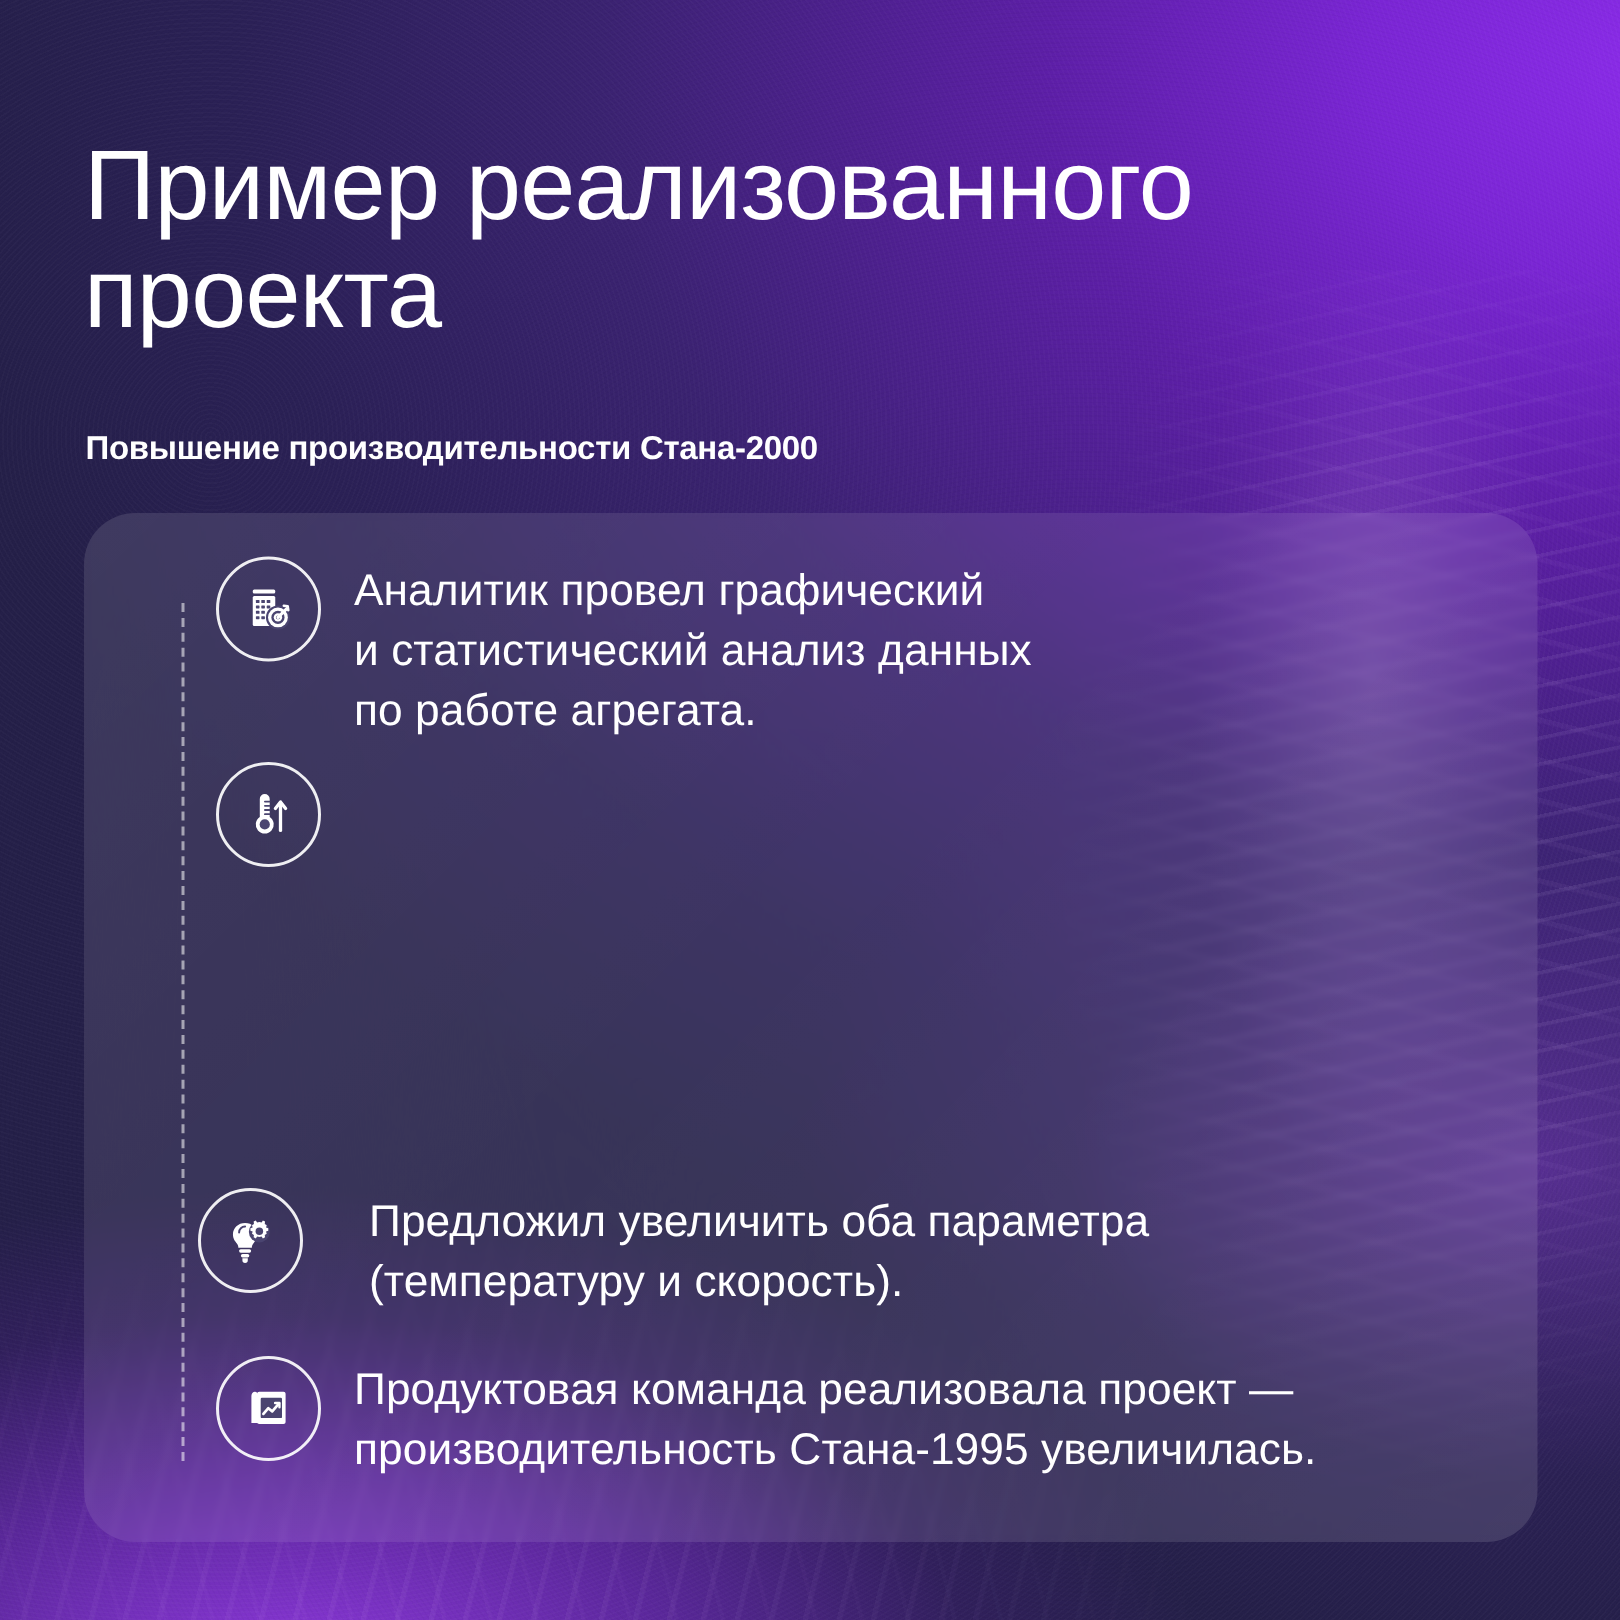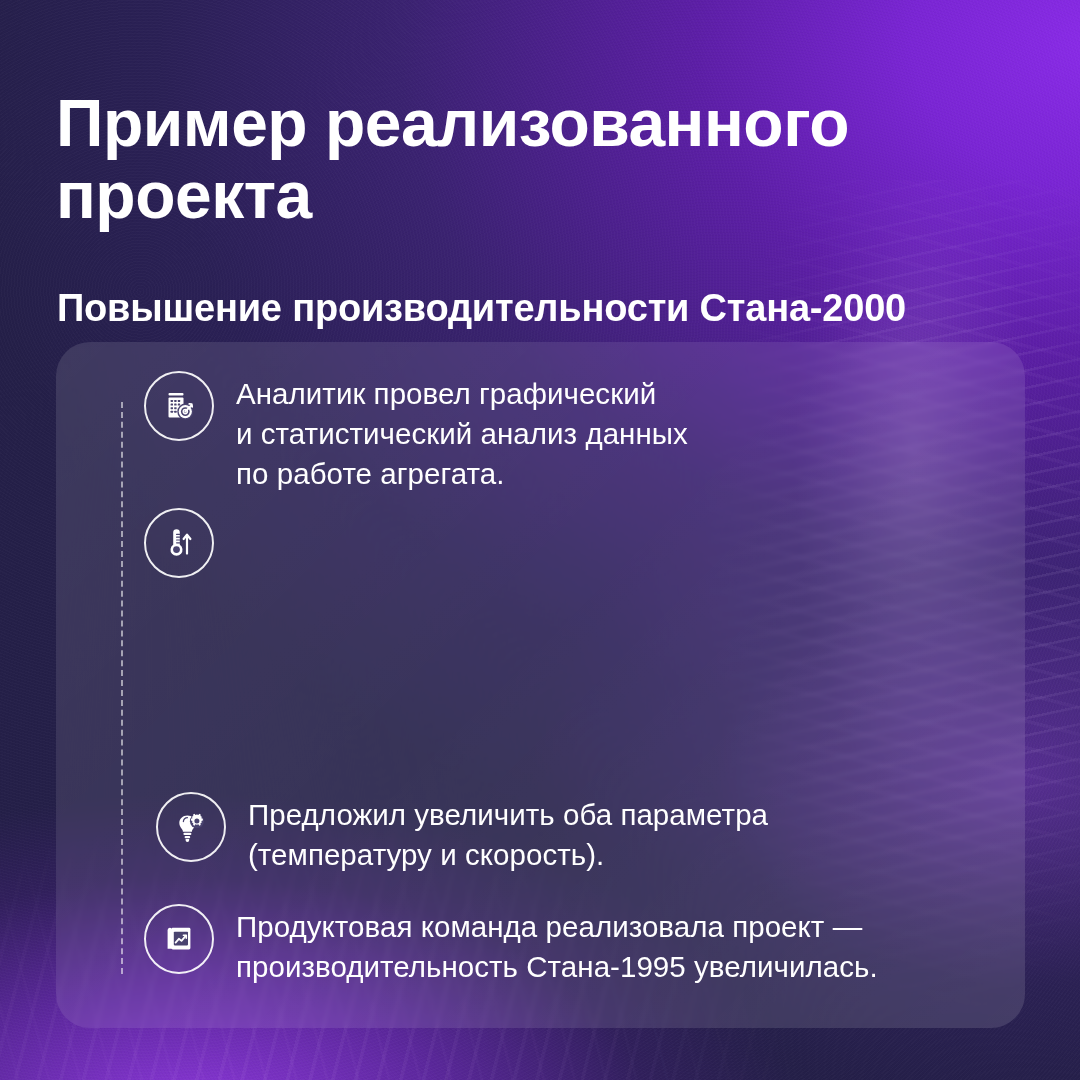--- a/index.html
+++ b/index.html
@@ -49,26 +49,26 @@
   .bg-noise{
     position:absolute;inset:0;opacity:.20;pointer-events:none;
     background-image:
       repeating-radial-gradient(circle at 13% 27%, rgba(255,255,255,.09) 0 1px, rgba(0,0,0,0) 1px 3px),
       repeating-radial-gradient(circle at 67% 71%, rgba(0,0,0,.10) 0 1px, rgba(0,0,0,0) 1px 3px),
       repeating-linear-gradient(27deg, rgba(255,255,255,.035) 0 1px, rgba(0,0,0,0) 1px 2px);
   }
   
   .title{
     position:absolute;left:56px;top:44px;width:950px;
-    color:#fff;font-size:66px;font-weight:700;line-height:1.09;
+    color:#fff;font-size:66px;font-weight:400;line-height:1.09;
     letter-spacing:-.5px;
   }
   .subtitle{
-    position:absolute;left:57px;top:254px;width:980px;
-    color:#fff;font-size:38px;font-weight:700;line-height:1.2;
+    position:absolute;left:57px;top:268px;width:980px;
+    color:#fff;font-size:22px;font-weight:700;line-height:1.2;
     letter-spacing:-.2px;white-space:nowrap;
   }
   
   .card{
     position:absolute;left:56px;top:342px;width:969px;height:686px;
     border-radius:34px;
     background:linear-gradient(135deg, rgba(255,255,255,.115) 0%, rgba(255,255,255,.085) 45%, rgba(255,255,255,.125) 100%);
     backdrop-filter:blur(2px);
     overflow:hidden;
   }
@@ -87,21 +87,21 @@
   }
   .icon-wrap svg{width:34px;height:34px;display:block;}
   .item-text{
     color:#fff;font-size:29.5px;line-height:1.355;font-weight:400;
     margin-left:22px;letter-spacing:.05px;white-space:pre-line;
     padding-top:3px;
   }
   
   #item-0{left:88px;top:29px;}
   #item-1{left:88px;top:166px;}
-  #item-2{left:100px;top:450px;}
+  #item-2{left:76px;top:450px;gap:22px;}
   #item-3{left:88px;top:562px;}
 </style>
 </head>
 <body>
 
 <div id="stage">
 
   <div class="bg-base"></div>
   <div class="bg-bottom-glow"></div>
   <div class="bg-drape"></div>

